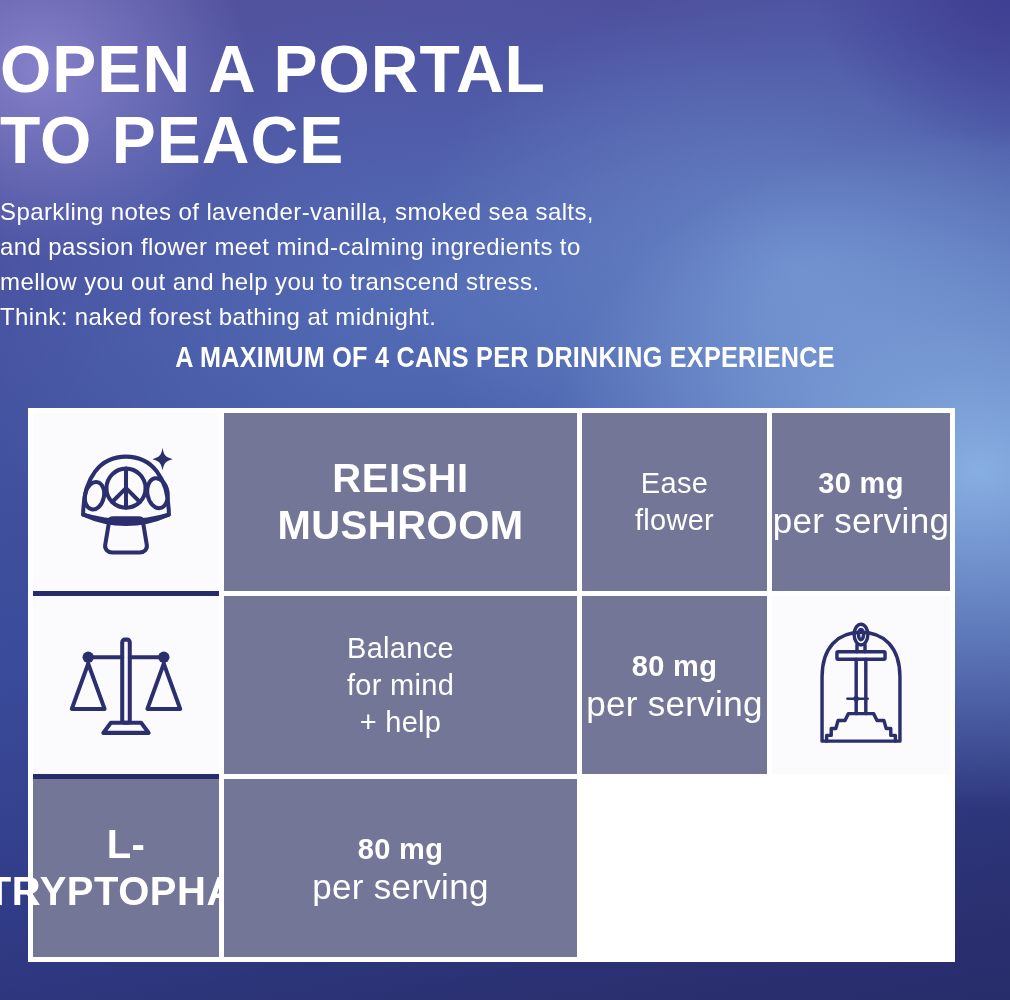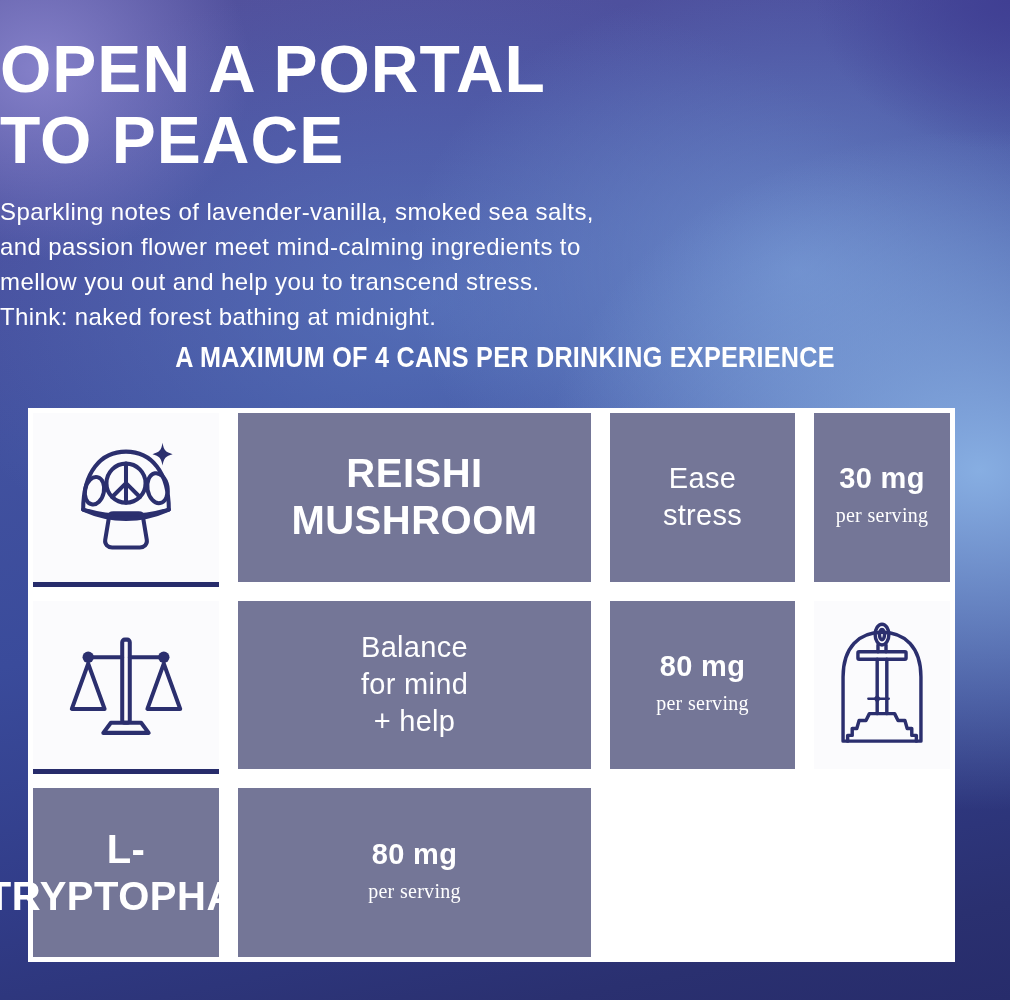--- a/index.html
+++ b/index.html
@@ -36,21 +36,21 @@
   }
   .ing-table{
     position:absolute;left:28px;top:408px;
     width:927px;height:554px;
     box-sizing:border-box;
     border:5px solid #ffffff;
     background:#ffffff;
     display:grid;
     grid-template-columns:186px 353px 185px 1fr;
     grid-auto-rows:1fr;
-    gap:19px;
+    gap:5px;
   }
   .cell{
     display:flex;flex-direction:column;align-items:center;justify-content:center;
     text-align:center;
     background:rgba(23,27,82,0.6);
   }
   .cell-icon{
     background:#fbfbfd;
     position:relative;
   }
@@ -59,21 +59,21 @@
     background:#272c6b;z-index:1;
   }
   .ing-name{
     font-size:40px;line-height:47px;font-weight:700;
     letter-spacing:0.5px;white-space:pre-line;
   }
   .ing-benefit{
     font-size:29px;line-height:37px;white-space:pre-line;letter-spacing:0.3px;
   }
   .ing-amount{font-size:29px;line-height:37px;font-weight:700;display:block;letter-spacing:0.3px;}
-  .ing-unit{font-size:20px;line-height:37px;display:block;letter-spacing:0.3px;font-family:Liberation Serif, serif;}
+  .ing-unit{font-size:35px;line-height:37px;display:block;letter-spacing:0.3px;}
   .icon-svg{width:126px;height:126px;display:block;}
 </style>
 </head>
 <body>
 
 <div class="canvas">
 
   <div class="page-title">OPEN A PORTAL
 TO PEACE</div>
 
@@ -97,21 +97,21 @@
         <path d="M79,7 C80,13 81.5,14.5 87,16 C81.5,17.5 80,19 79,25 C78,19 76.5,17.5 71,16 C76.5,14.5 78,13 79,7 Z" fill="#2b2f6e" stroke="none"></path>
         <path d="M40,63 L60,63 C62,63 63.2,64 63.5,66 L66.5,84 C67,87.5 64.5,90 61,90 L39,90 C35.5,90 33,87.5 33.5,84 L36.5,66 C36.8,64 38,63 40,63 Z"></path>
       </svg>
     </div>
     <div class="cell">
       <span class="ing-name">REISHI
 MUSHROOM</span>
     </div>
     <div class="cell">
       <span class="ing-benefit">Ease
-stress</span>
+flower</span>
     </div>
     <div class="cell">
       <span class="ing-amount">30 mg</span>
       <span class="ing-unit">per serving</span>
     </div>
 
     <div class="cell cell-icon has-divider">
       <svg class="icon-svg" viewBox="0 0 100 100" fill="none" stroke="#2b2f6e" stroke-width="3.2" stroke-linecap="round" stroke-linejoin="round">
         <rect x="47" y="14" width="6" height="66" rx="2"></rect>
         <path d="M20,28 L47,28 M53,28 L80,28"></path>

